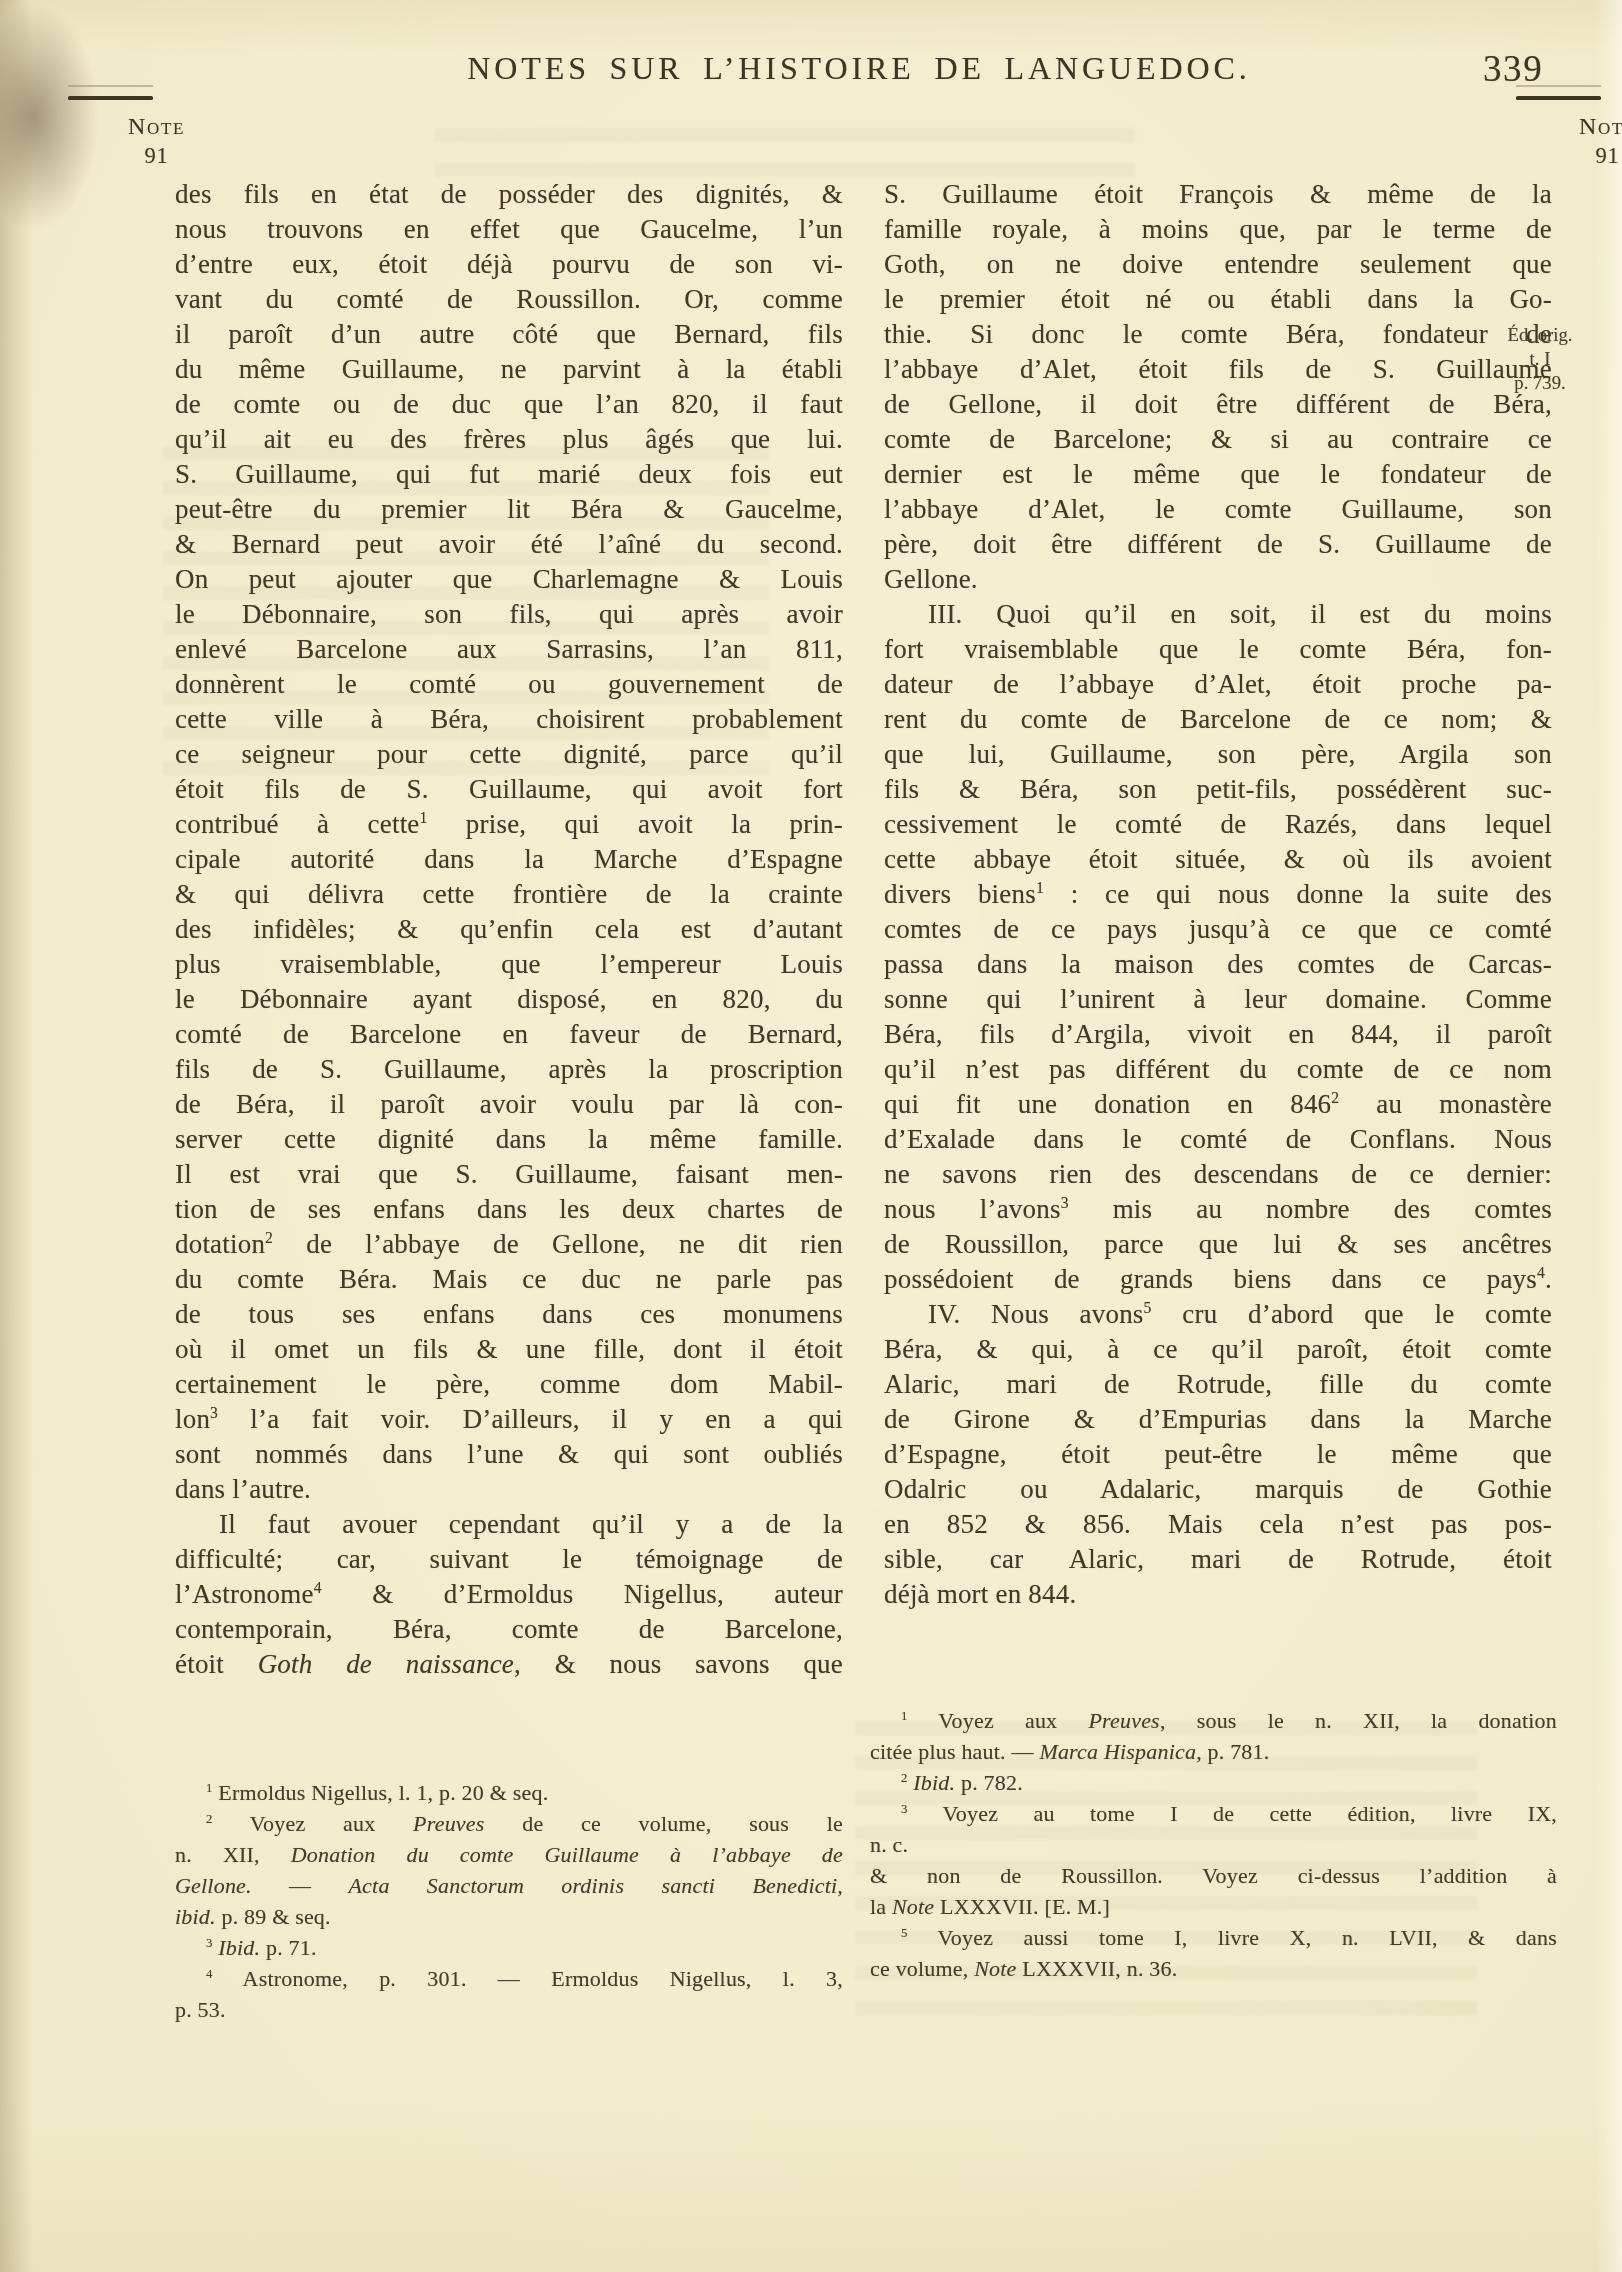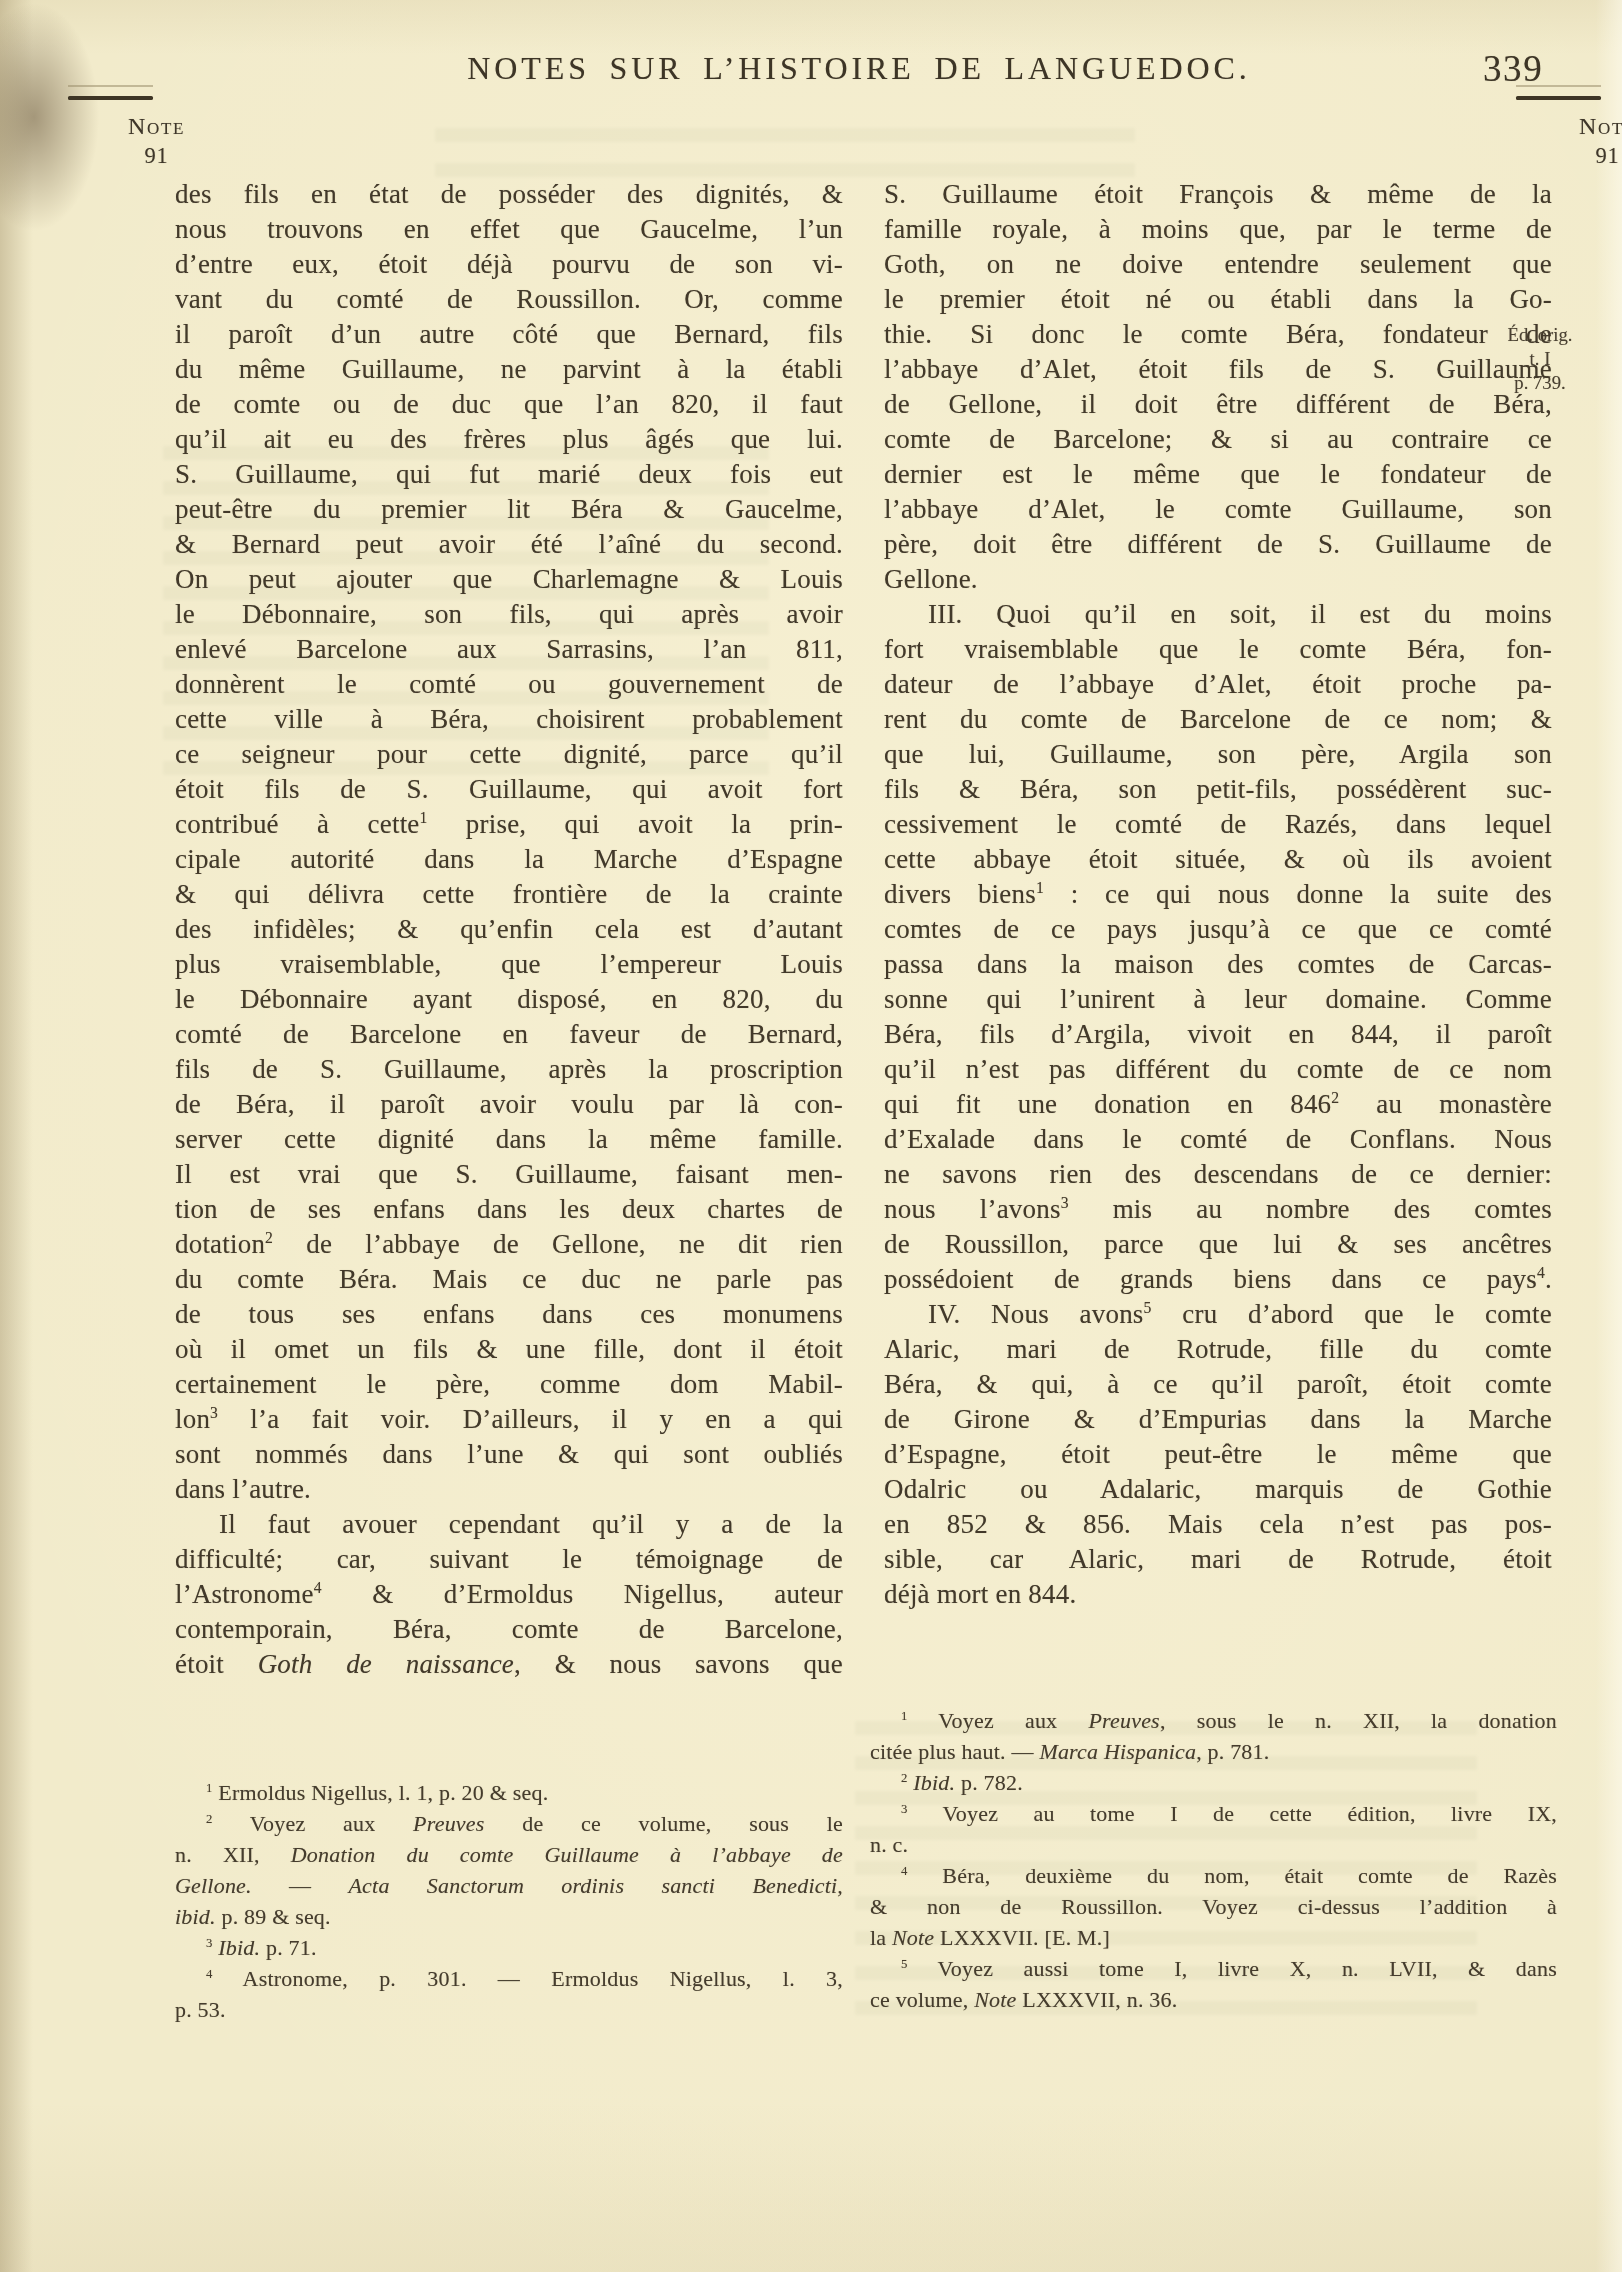--- a/index.html
+++ b/index.html
@@ -193,36 +193,35 @@
       <div class="ln">sonne qui l’unirent à leur domaine. Comme</div>
       <div class="ln">Béra, fils d’Argila, vivoit en 844, il paroît</div>
       <div class="ln">qu’il n’est pas différent du comte de ce nom</div>
       <div class="ln">qui fit une donation en 846<sup>2</sup> au monastère</div>
       <div class="ln">d’Exalade dans le comté de Conflans. Nous</div>
       <div class="ln">ne savons rien des descendans de ce dernier:</div>
       <div class="ln">nous l’avons<sup>3</sup> mis au nombre des comtes</div>
       <div class="ln">de Roussillon, parce que lui &amp; ses ancêtres</div>
       <div class="ln">possédoient de grands biens dans ce pays<sup>4</sup>.</div>
       <div class="ln ind">IV. Nous avons<sup>5</sup> cru d’abord que le comte</div>
+      <div class="ln">Béra, &amp; qui, à ce qu’il paroît, étoit comte</div>
       <div class="ln">Alaric, mari de Rotrude, fille du comte</div>
-      <div class="ln">Béra, &amp; qui, à ce qu’il paroît, étoit comte</div>
       <div class="ln">de Girone &amp; d’Empurias dans la Marche</div>
       <div class="ln">d’Espagne, étoit peut-être le même que</div>
       <div class="ln">Odalric ou Adalaric, marquis de Gothie</div>
       <div class="ln">en 852 &amp; 856. Mais cela n’est pas pos-</div>
       <div class="ln">sible, car Alaric, mari de Rotrude, étoit</div>
       <div class="ln end">déjà mort en 844.</div>
     </div>
   <div class="col fn col-right-fn txt">
       <div class="ln ind"><sup>1</sup> Voyez aux <i>Preuves</i>, sous le n. XII, la donation</div>
       <div class="ln end">citée plus haut. — <i>Marca Hispanica</i>, p. 781.</div>
       <div class="ln ind end"><sup>2</sup> <i>Ibid.</i> p. 782.</div>
       <div class="ln ind"><sup>3</sup> Voyez au tome I de cette édition, livre IX,</div>
       <div class="ln end">n. c.</div>
-      <div class="ln ind"><sup>4</sup> Béra, deuxième du nom, était comte de Razès</div>
       <div class="ln">&amp; non de Roussillon. Voyez ci-dessus l’addition à</div>
       <div class="ln end">la <i>Note</i> LXXXVII. [E. M.]</div>
       <div class="ln ind"><sup>5</sup> Voyez aussi tome I, livre X, n. LVII, &amp; dans</div>
       <div class="ln end">ce volume, <i>Note</i> LXXXVII, n. 36.</div>
     </div>
 
 </div>
 
 
 </body></html>

